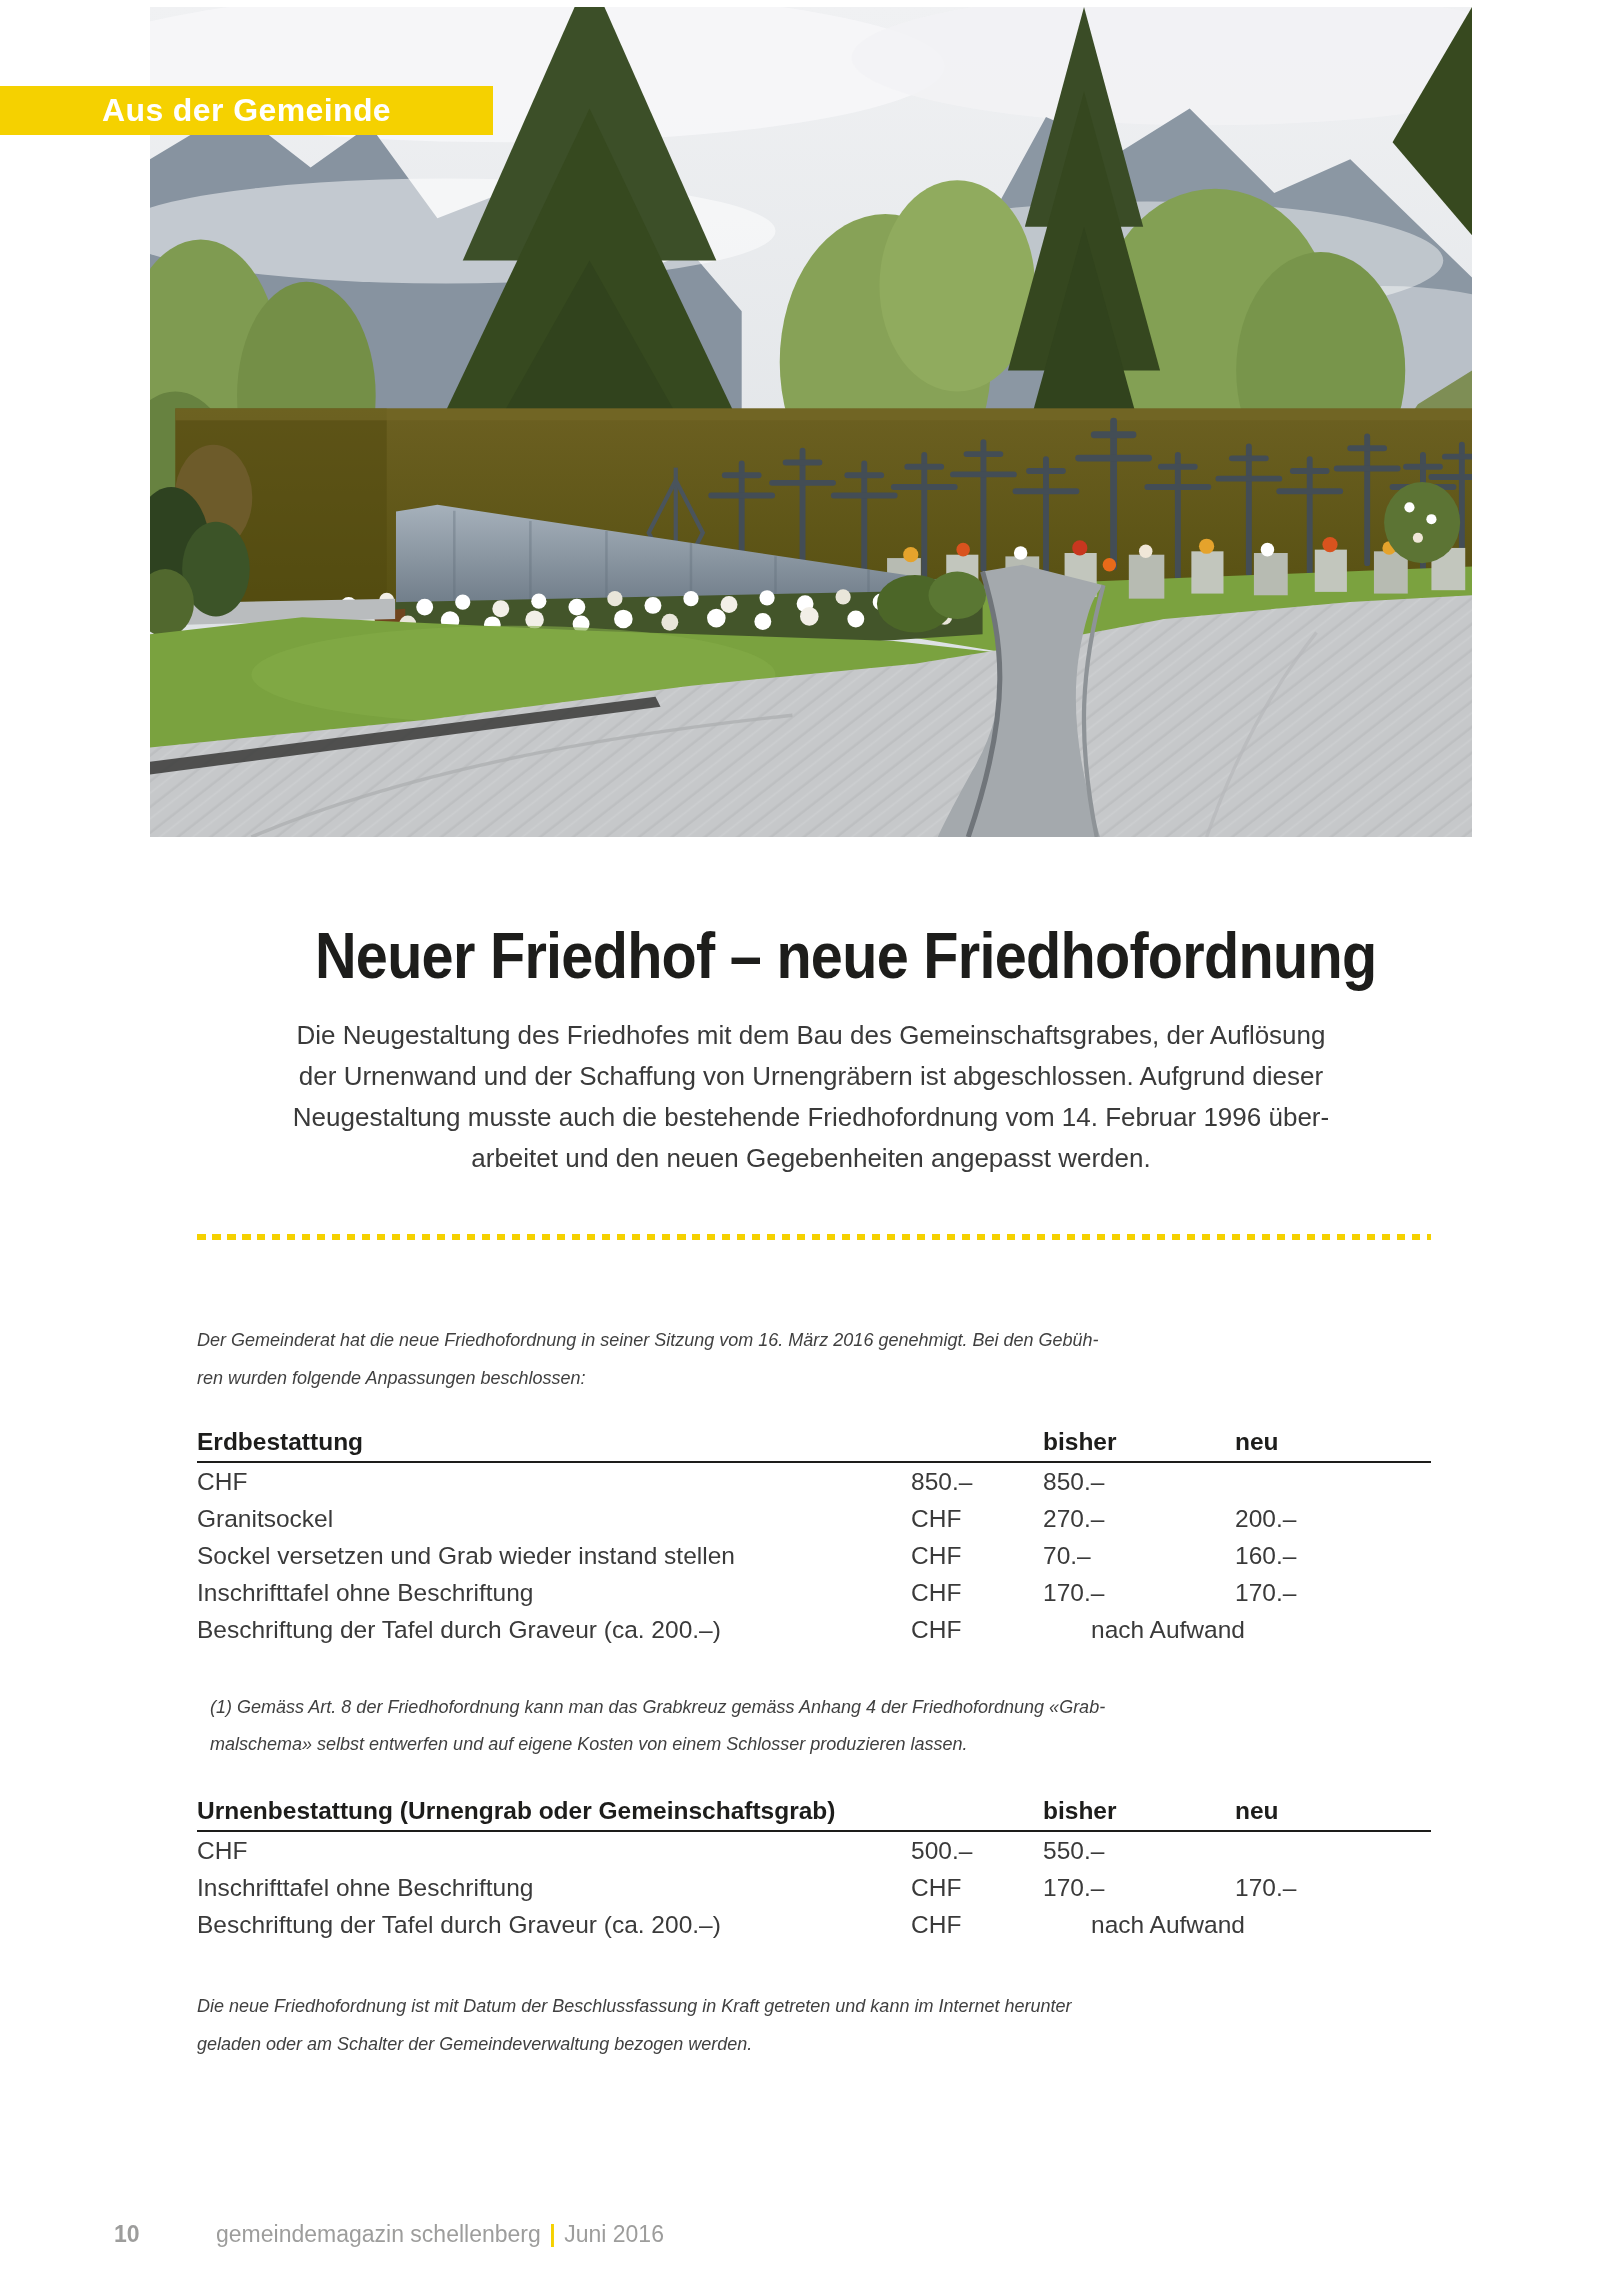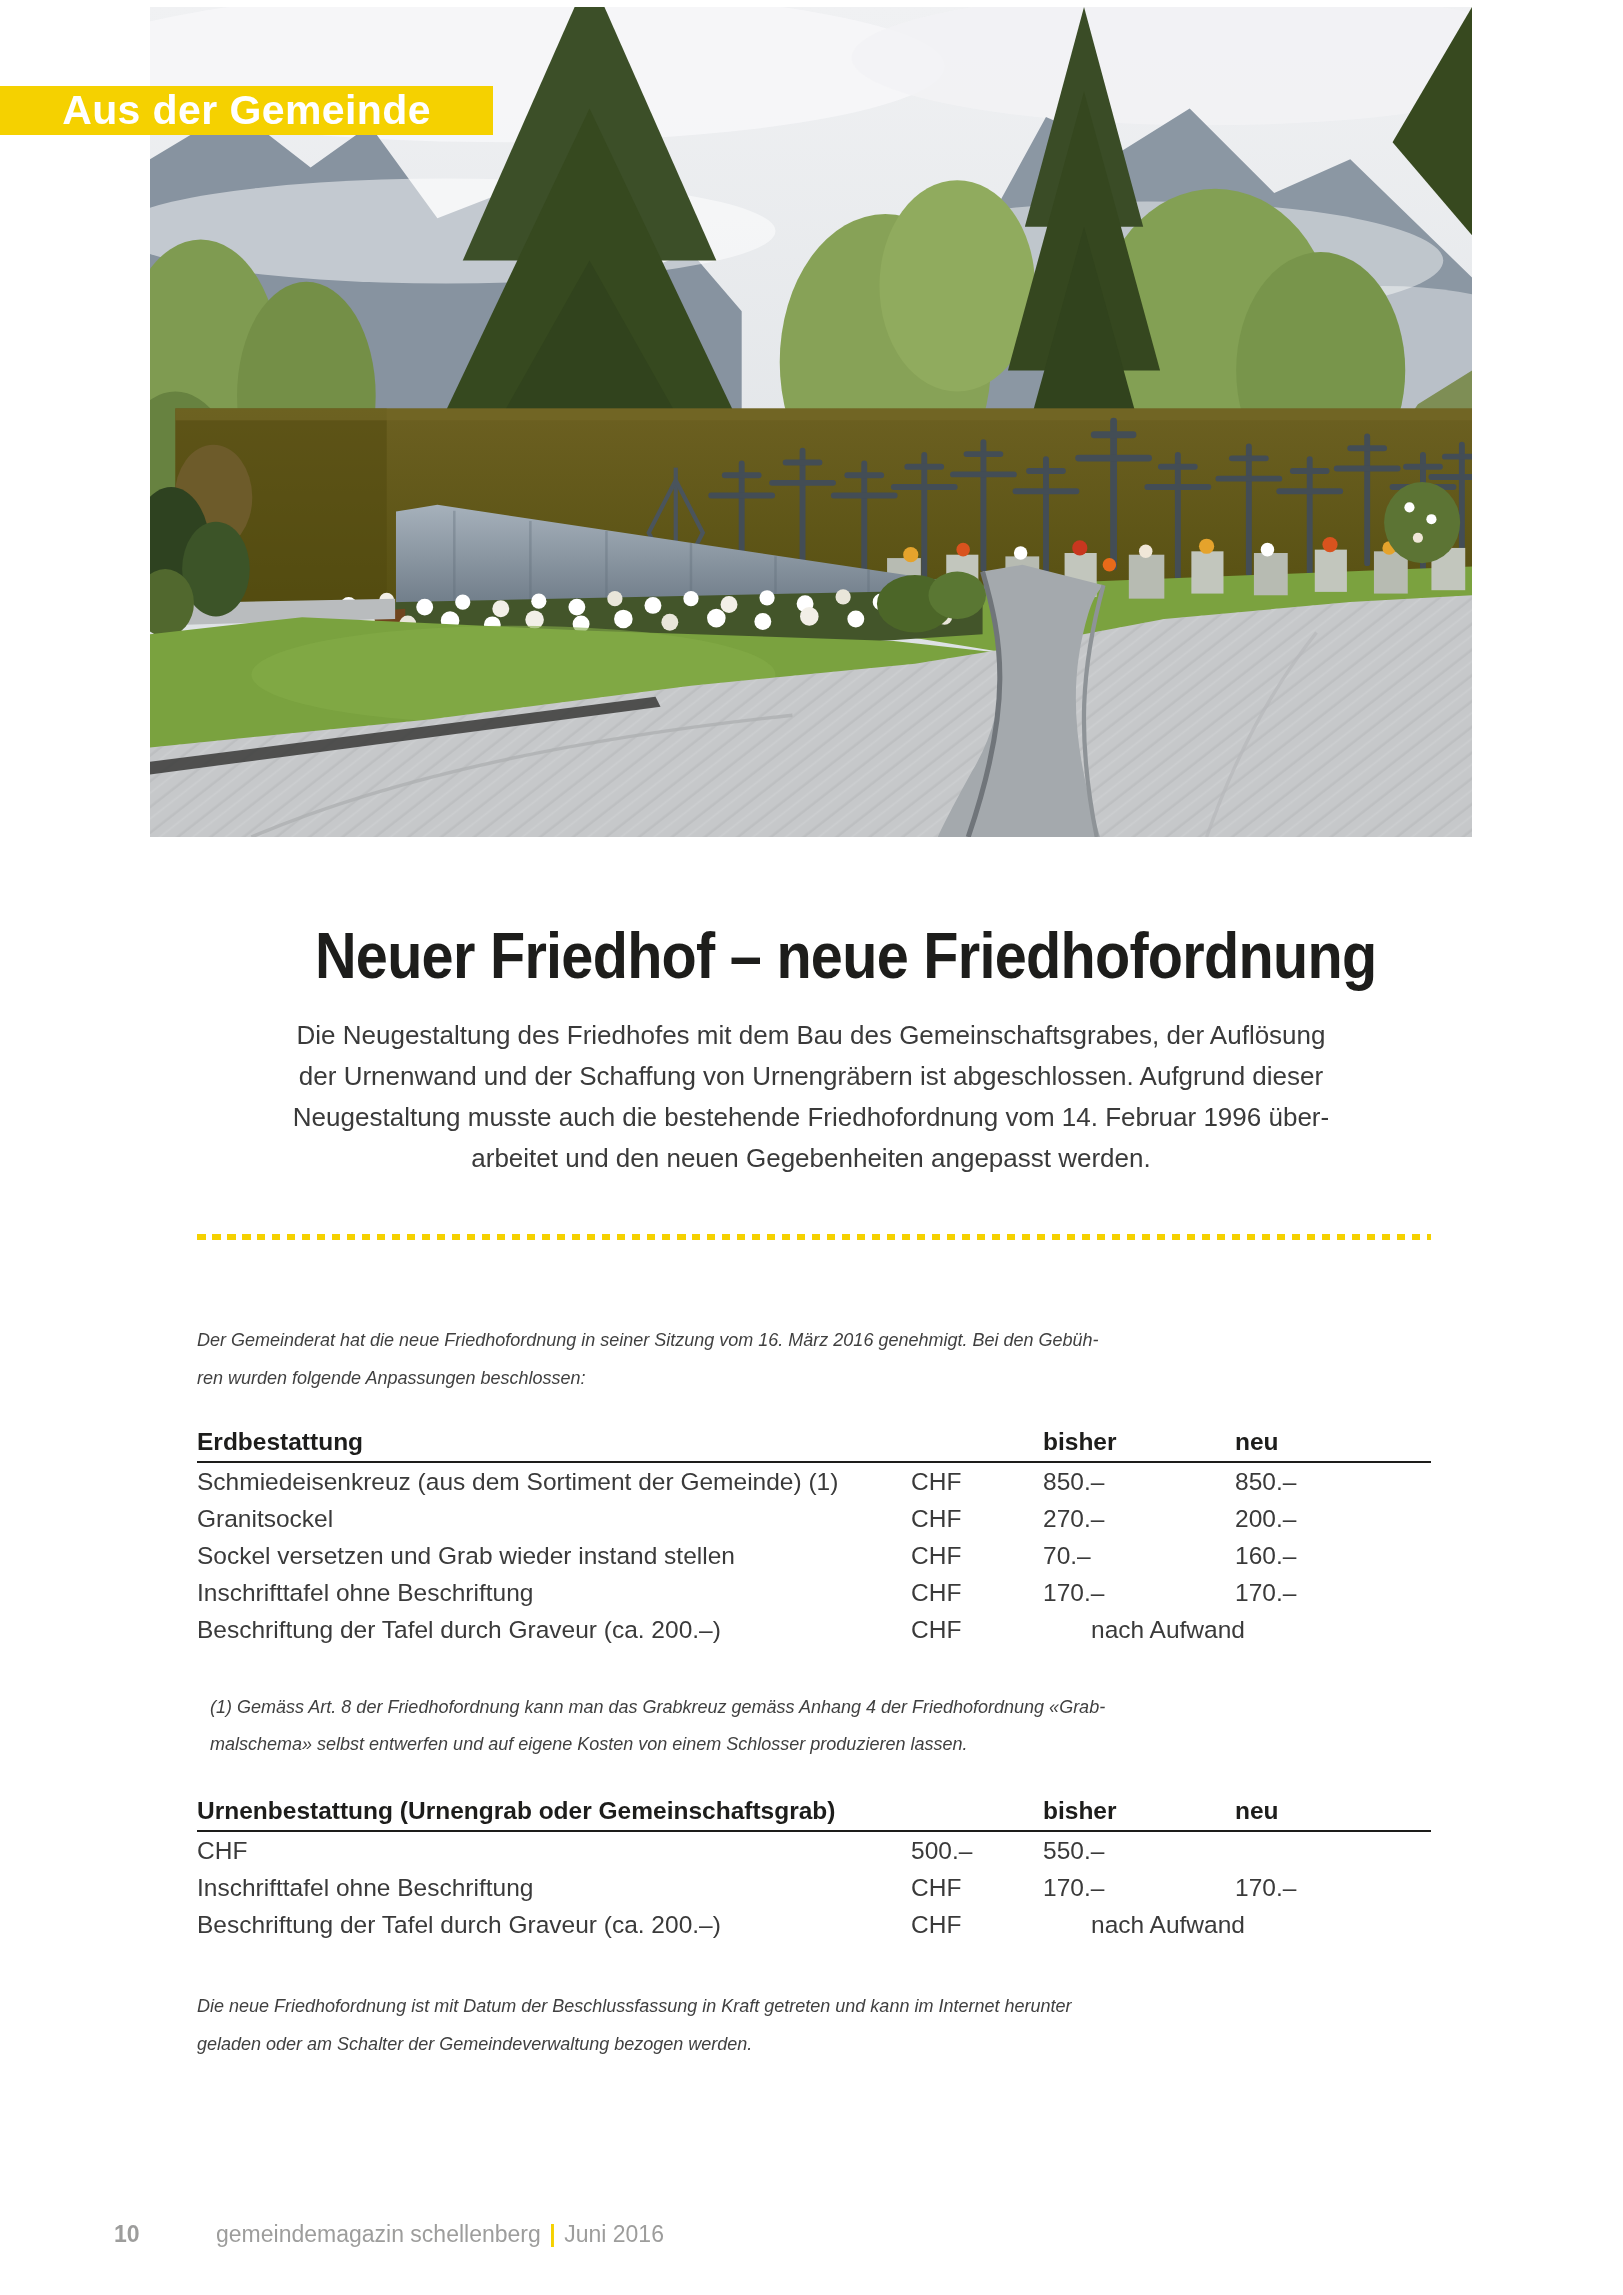--- a/index.html
+++ b/index.html
@@ -11,21 +11,21 @@
 
   
   #photo{left:150px;top:6.8px;width:1322px;height:830px;}
   #photo svg{display:block;width:100%;height:100%;}
 
   
   #tag{
     left:0;top:86px;width:493px;height:49px;background:#F5D100;z-index:5;
     display:flex;align-items:center;justify-content:center;
   }
-  #tag span{color:#ffffff;font-size:41px;font-weight:700;letter-spacing:0.4px;}
+  #tag span{color:#ffffff;font-size:32px;font-weight:700;letter-spacing:0.4px;}
 
   
   #title{left:0;top:922px;width:1623px;text-align:center;color:#1d1d1b;margin-left:34px;}
   #title span{
     display:inline-block;font-size:64px;font-weight:700;line-height:68px;
     transform:scaleX(.9);letter-spacing:-0.8px;white-space:nowrap;
   }
 
   
   #intro{
@@ -297,21 +297,20 @@
 ren wurden folgende Anpassungen beschlossen:</div>
 
 <div class="abs feetable" id="table1">
   <div class="thead">
     <div>Erdbestattung</div>
     <div></div>
     <div>bisher</div>
     <div>neu</div>
   </div>
   <div class="trow">
-    <div>Schmiedeisenkreuz (aus dem Sortiment der Gemeinde) (1)</div>
     <div>CHF</div>
     <div>850.–</div>
     <div>850.–</div>
   </div>
   <div class="trow">
     <div>Granitsockel</div>
     <div>CHF</div>
     <div>270.–</div>
     <div>200.–</div>
   </div>

